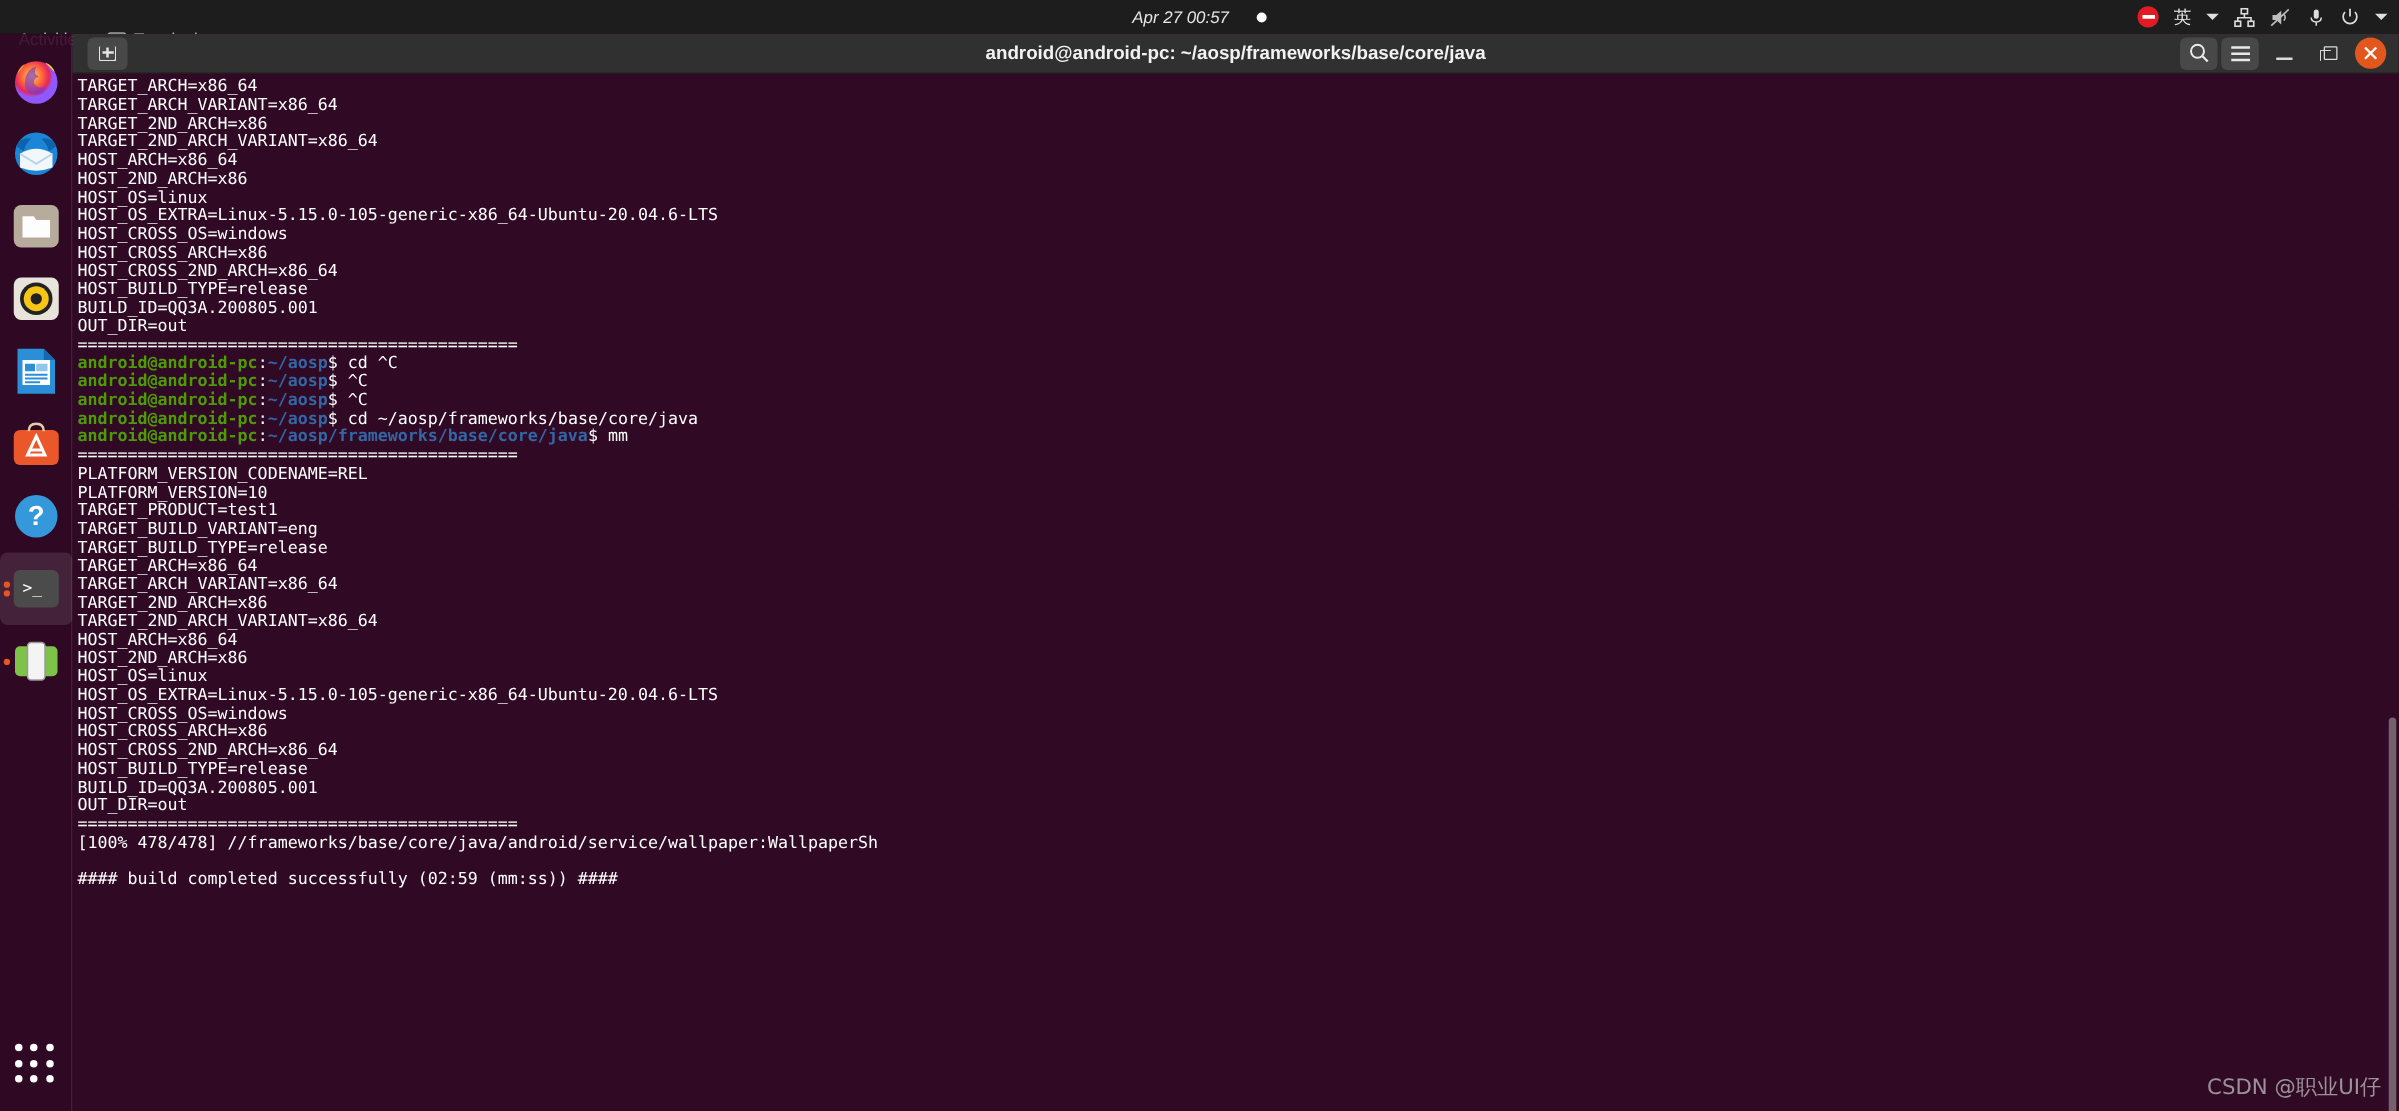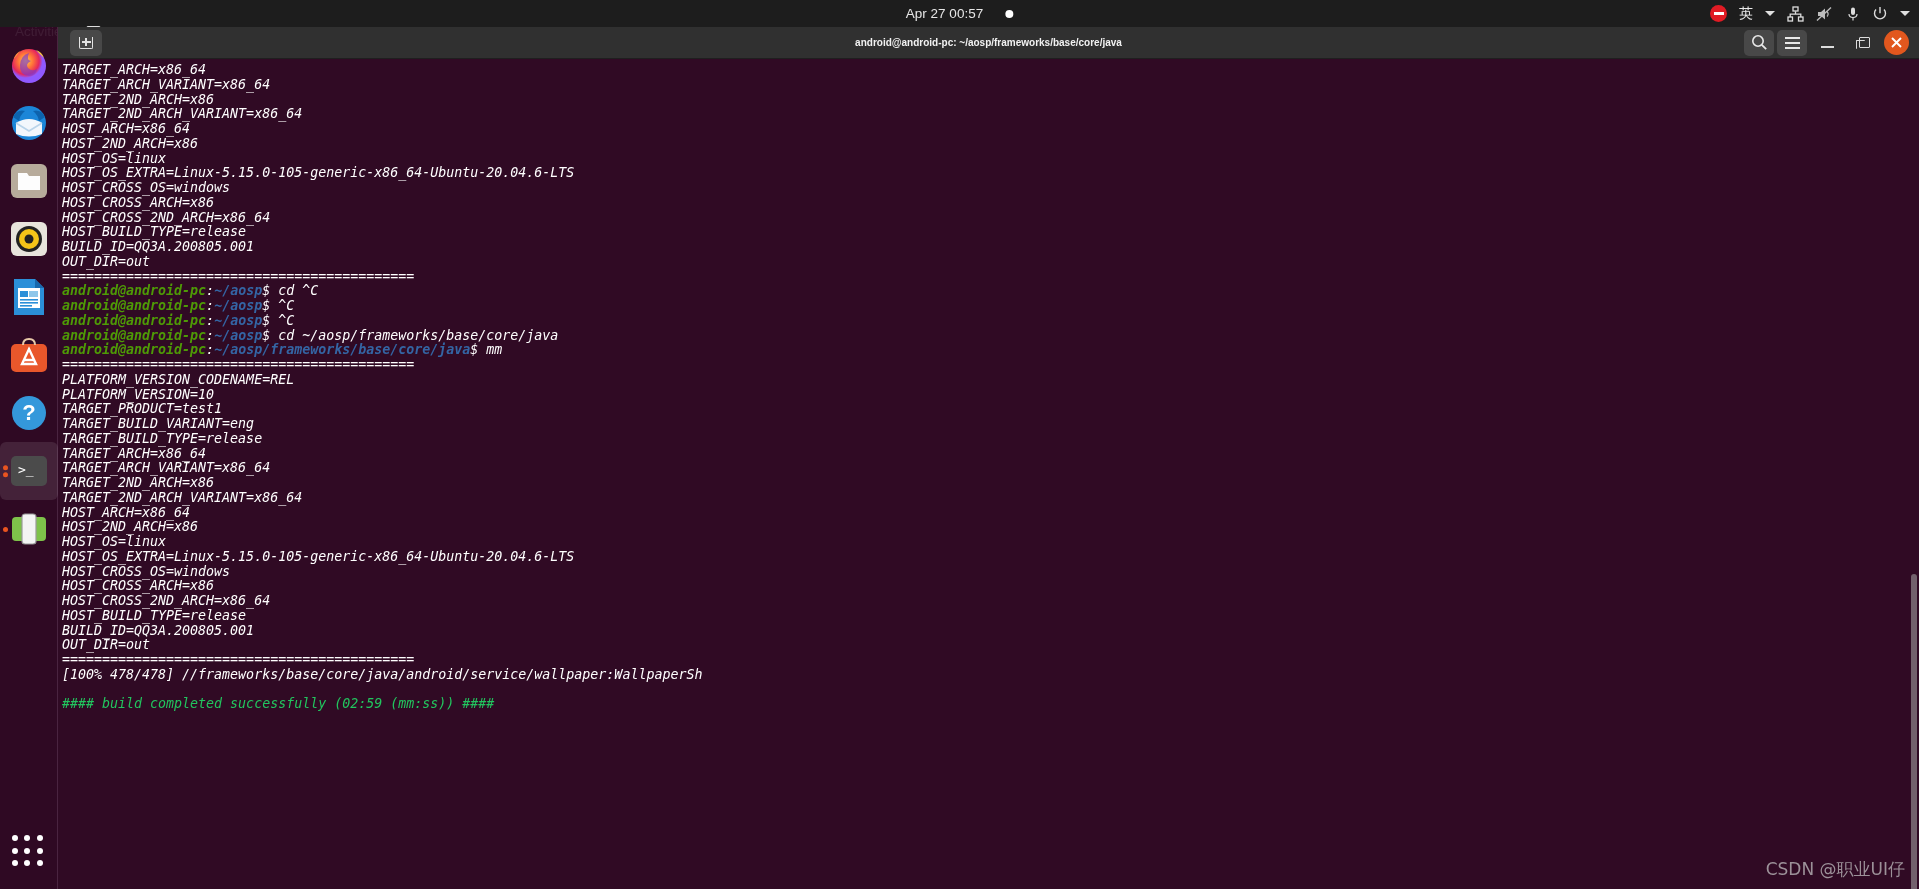--- a/index.html
+++ b/index.html
@@ -15,21 +15,21 @@
     background:#1d1d1d; color:#e6e6e6;
     display:flex; align-items:center; font-size:13.5px;
   }
   #topbar .tb-item {
     display:flex; align-items:center; gap:6px;
     padding:0 9px; height:27px; color:#e8e8e8;margin-top:36px;
   }
   #activities { margin-left:6px; }
   #clock-area {
     position:absolute; left:50%; transform:translateX(-50%);
-    display:flex; align-items:center; gap:22px; white-space:nowrap;
+    display:flex; align-items:center; gap:22px; white-space:nowrap;font-style:italic;
   }
   #clock-area .dot {
     width:8px; height:8px; border-radius:50%; background:#ffffff; display:inline-block;
   }
   #tray { position:absolute; right:4px; display:flex; align-items:center; gap:2px; }
   #tray .tray-icon {
     display:flex; align-items:center; justify-content:center;
     height:27px; padding:0 5px;
   }
   .caret {
@@ -96,21 +96,21 @@
     border-top:none; border-radius:0 0 2px 2px;
     position:relative; display:block;
   }
   .plus-icon:before, .plus-icon:after {
     content:""; position:absolute; background:#e4e4e4;
   }
   .plus-icon:before { left:5.2px; top:1.5px; width:2px; height:8px; }
   .plus-icon:after  { left:2px; top:4.5px; width:8.5px; height:2px; }
   #win-title {
     position:absolute; left:0; right:0; text-align:center;
-    font-size:10px; font-weight:bold; color:#f2f2f2;
+    font-size:15px; font-weight:bold; color:#f2f2f2;
     pointer-events:none;
   }
   #win-buttons {
     margin-left:auto; display:flex; align-items:center; gap:3px;
     padding-right:10px; z-index:2;
   }
   .hdr-btn {
     width:30px; height:26px; border-radius:5px; background:#484848;
     display:flex; align-items:center; justify-content:center;
   }
@@ -134,27 +134,27 @@
   }
 
   
   #term-body {
     flex:1; background:#300a24; position:relative; overflow:hidden;
   }
   #term-text {
     padding:4px 0 0 4px;
     font-family:"DejaVu Sans Mono","Liberation Mono", monospace;
     font-size:13.3px; line-height:14.75px;
-    color:#ffffff; white-space:pre;font-style:italic;
+    color:#ffffff; white-space:pre;
   }
   .ln { height:14.75px; }
   .c-green { color:#4e9a06; font-weight:bold;margin-top:48px; }
   .c-blue  { color:#3465a4; font-weight:bold;margin-top:11px; }
   .c-white { color:#ffffff; }
-  .c-ok    { color:#22c55e; }
+  .c-ok    { color:#ffffff; }
 
   #scrollbar {
     position:absolute; right:2px; top:515px; width:6px; height:330px;
     background:#8a7f86; border-radius:3px; opacity:0.75;
   }
   #watermark {
     position:absolute; right:14px; bottom:8px;
     font-size:17px; color:#9c9199; font-family:"DejaVu Sans", sans-serif;
   }
 </style>

